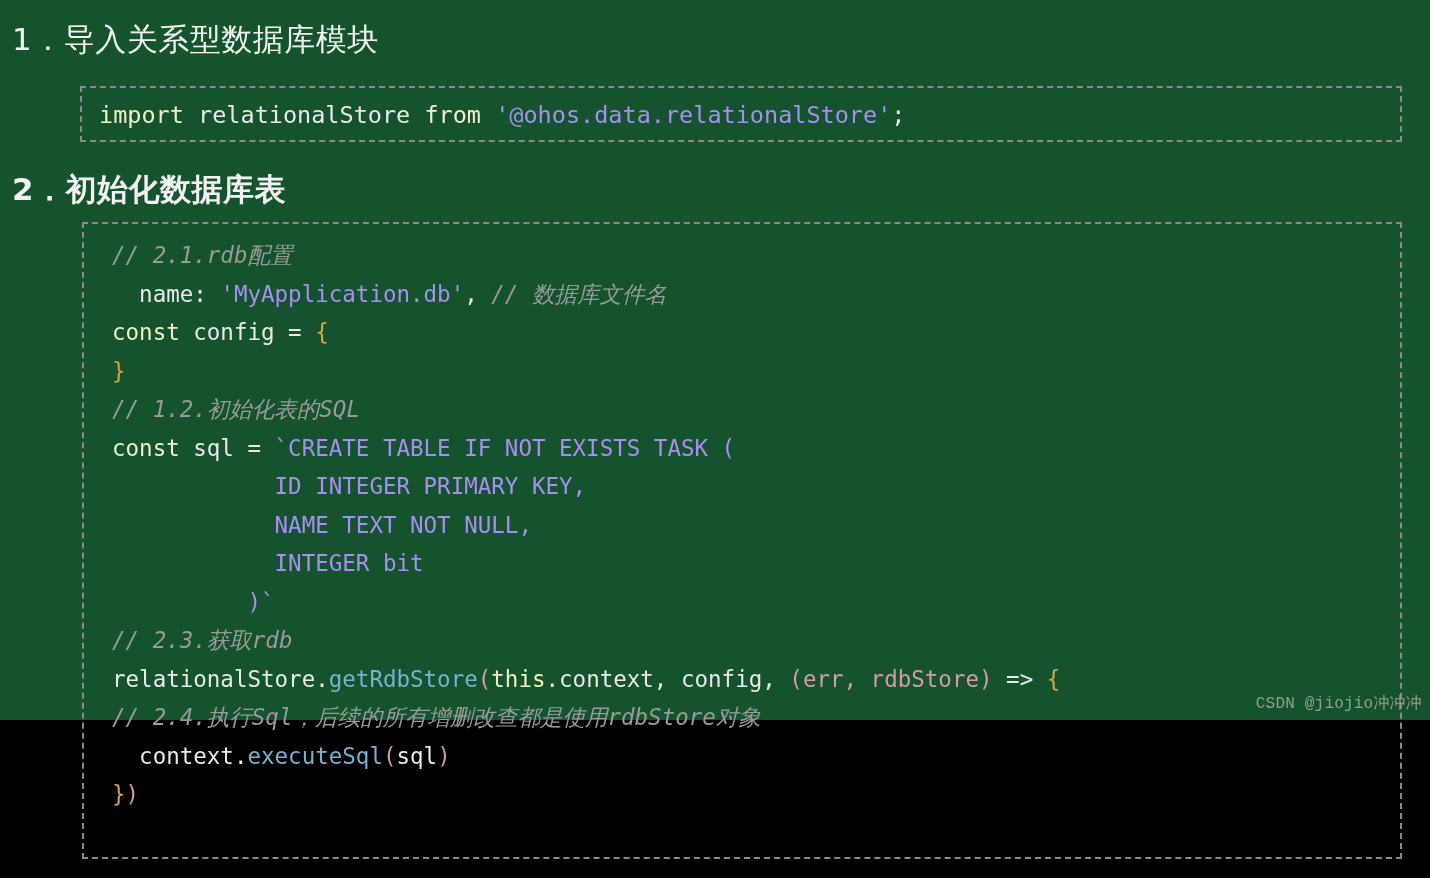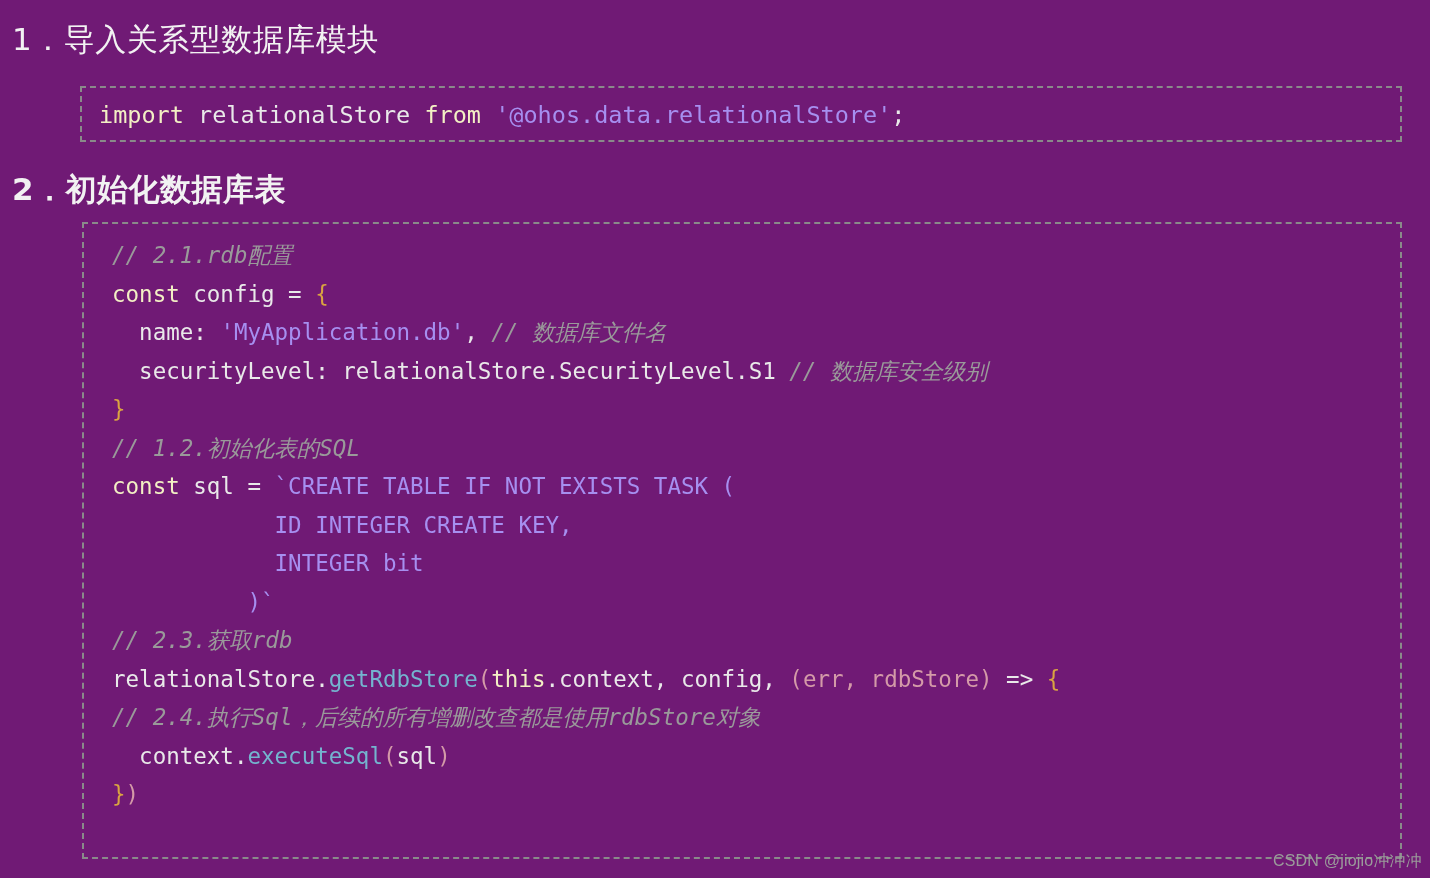--- a/index.html
+++ b/index.html
@@ -11,22 +11,22 @@
     width: 1430px;
     height: 878px;
     overflow: hidden;
     font-family: "DejaVu Sans", sans-serif;
     position: relative;
   }
 
   .page {
     position: relative;
     width: 1430px;
-    height: 878px;
-    background: #701a75;
+    height: 720px;
+    background: #14532d;
   }
 
   
   .heading {
     color: #f2f2f2;
     font-family: "DejaVu Sans", sans-serif;
     font-size: 31px;
     line-height: 1;
     font-weight: 400;
     letter-spacing: 0.5px;
@@ -103,21 +103,21 @@
   .t-paren   { color: #d49aa8; }                       
   .t-fn      { color: #74b4cf; }                       
   .t-punct   { color: #e9e9e9; }
 
   
   .watermark {
     position: absolute;
     right: 8px;
     bottom: 6px;
     color: #9b9b9b;
-    font-family: Liberation Sans, sans-serif;
+    font-family: Liberation Mono, monospace;
     font-size: 16px;
     letter-spacing: 0.2px;
     white-space: pre;
   }
 </style>
 </head>
 <body>
 
 <div class="page">
 
@@ -127,34 +127,34 @@
     <div class="code"><span class="t-kw">import</span><span class="t-plain"> relationalStore </span><span class="t-kw">from</span><span class="t-str"> '@ohos.data.relationalStore'</span><span class="t-punct">;</span></div>
   </div>
 
   <div class="heading heading-2"><span>2．</span><span>初始化数据库表</span></div>
 
   <div class="code-box" id="box-init">
     <div class="code-body">
 
       <div class="line"><span class="t-cmt">// 2.1.rdb配置</span></div>
 
+      <div class="line"><span class="t-plain">  name: </span><span class="t-str">'MyApplication.db'</span><span class="t-plain">, </span><span class="t-cmt">// 数据库文件名</span></div>
+
       <div class="line"><span class="t-kw">const</span><span class="t-plain"> config = </span><span class="t-brace">{</span></div>
 
-      <div class="line"><span class="t-plain">  name: </span><span class="t-str">'MyApplication.db'</span><span class="t-plain">, </span><span class="t-cmt">// 数据库文件名</span></div>
-
-      <div class="line"><span class="t-plain">  securityLevel: relationalStore.SecurityLevel.S1 </span><span class="t-cmt">// 数据库安全级别</span></div>
 
       <div class="line"><span class="t-brace">}</span></div>
 
       <div class="line"><span class="t-cmt">// 1.2.初始化表的SQL</span></div>
 
       <div class="line"><span class="t-kw">const</span><span class="t-plain"> sql = </span><span class="t-tmpl">`CREATE TABLE IF NOT EXISTS TASK (</span></div>
 
-      <div class="line"><span class="t-tmpl">            ID INTEGER CREATE KEY,</span></div>
+      <div class="line"><span class="t-tmpl">            ID INTEGER PRIMARY KEY,</span></div>
 
+      <div class="line"><span class="t-tmpl">            NAME TEXT NOT NULL,</span></div>
 
       <div class="line"><span class="t-tmpl">            INTEGER bit</span></div>
 
       <div class="line"><span class="t-tmpl">          )`</span></div>
 
       <div class="line"><span class="t-cmt">// 2.3.获取rdb</span></div>
 
       <div class="line"><span class="t-plain">relationalStore.</span><span class="t-fn">getRdbStore</span><span class="t-paren">(</span><span class="t-kw">this</span><span class="t-plain">.context, config, </span><span class="t-paren">(err, rdbStore)</span><span class="t-plain"> =&gt; </span><span class="t-brace">{</span></div>
 
       <div class="line"><span class="t-cmt">// 2.4.执行Sql，后续的所有增删改查都是使用rdbStore对象</span></div>

